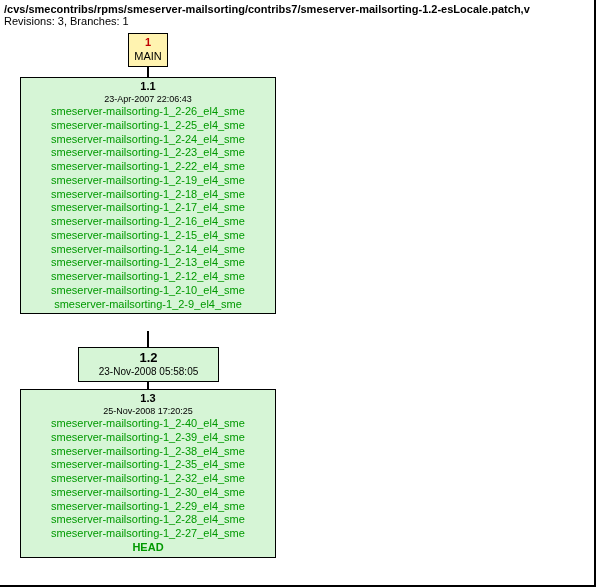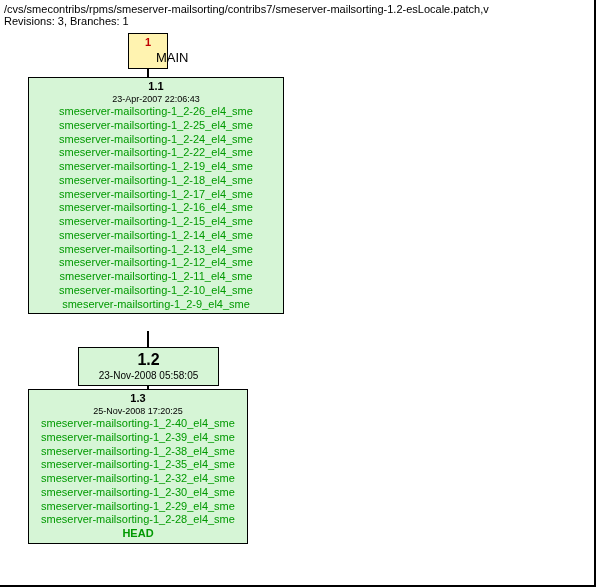--- a/index.html
+++ b/index.html
@@ -9,20 +9,21 @@
       font-size: 11px;
       background: #ffffff;
       width: 596px;
       height: 587px;
       overflow: hidden;
     }
     .header-path {
       padding: 3px 20px 0 4px;
       font-size: 11px;
       color: #000;
+      font-weight: bold;
     }
     .header-info {
       padding: 0 2px 2px 4px;
       font-size: 11px;
       color: #000;
     }
     .diagram {
       position: relative;
       margin-top: 4px;
     }
@@ -45,27 +46,25 @@
       left: 128px;
       top: 0px;
       width: 40px;
     }
     .box-main .num {
       color: #c00000;
       font-weight: bold;
       font-size: 11px;
     }
     .box-main .lbl {
-      font-size: 13px;
+      font-size: 11px;
       color: #000;
-      margin-left: 22px;
     }
     .box-rev {
       background: #d6f5d6;
-      margin-left: 8px;
     }
     .box-rev .title {
       color: #000;
       font-weight: bold;
       font-size: 11px;
     }
     .box-rev .date {
       color: #000;
       font-size: 9px;
     }
@@ -78,21 +77,21 @@
       color: #009900;
       font-weight: bold;
       font-size: 11px;
     }
     .box-simple {
       background: #d6f5d6;
     }
     .box-simple .title {
       color: #000;
       font-weight: bold;
-      font-size: 16px;
+      font-size: 13px;
     }
     .box-simple .date {
       color: #000;
       font-size: 10px;
     }
     .bottom-border {
       position: absolute;
       height: 2px;
       background: #000;
       left: 0;
@@ -123,49 +122,50 @@
     <div class="num">1</div>
     <div class="lbl">MAIN</div>
   </div>
 
   <div class="box box-rev" id="box-rev11" style="left:20px;top:44px;width:256px;">
     <div class="title">1.1</div>
     <div class="date">23-Apr-2007 22:06:43</div>
   <div class="tag">smeserver-mailsorting-1_2-26_el4_sme</div>
       <div class="tag">smeserver-mailsorting-1_2-25_el4_sme</div>
       <div class="tag">smeserver-mailsorting-1_2-24_el4_sme</div>
+      <div class="tag">smeserver-mailsorting-1_2-23_el4_sme</div>
       <div class="tag">smeserver-mailsorting-1_2-22_el4_sme</div>
       <div class="tag">smeserver-mailsorting-1_2-19_el4_sme</div>
       <div class="tag">smeserver-mailsorting-1_2-18_el4_sme</div>
       <div class="tag">smeserver-mailsorting-1_2-17_el4_sme</div>
       <div class="tag">smeserver-mailsorting-1_2-16_el4_sme</div>
       <div class="tag">smeserver-mailsorting-1_2-15_el4_sme</div>
       <div class="tag">smeserver-mailsorting-1_2-14_el4_sme</div>
       <div class="tag">smeserver-mailsorting-1_2-13_el4_sme</div>
       <div class="tag">smeserver-mailsorting-1_2-12_el4_sme</div>
-      <div class="tag">smeserver-mailsorting-1_2-11_el4_sme</div>
       <div class="tag">smeserver-mailsorting-1_2-10_el4_sme</div>
       <div class="tag">smeserver-mailsorting-1_2-9_el4_sme</div>
     </div>
 
   <div class="box box-simple" style="left:78px;top:314px;width:141px;">
     <div class="title">1.2</div>
     <div class="date">23-Nov-2008 05:58:05</div>
   </div>
 
-  <div class="box box-rev" id="box-rev13" style="left:20px;top:356px;width:220px;">
+  <div class="box box-rev" id="box-rev13" style="left:20px;top:356px;width:256px;">
     <div class="title">1.3</div>
     <div class="date">25-Nov-2008 17:20:25</div>
   <div class="tag">smeserver-mailsorting-1_2-40_el4_sme</div>
       <div class="tag">smeserver-mailsorting-1_2-39_el4_sme</div>
       <div class="tag">smeserver-mailsorting-1_2-38_el4_sme</div>
       <div class="tag">smeserver-mailsorting-1_2-35_el4_sme</div>
       <div class="tag">smeserver-mailsorting-1_2-32_el4_sme</div>
       <div class="tag">smeserver-mailsorting-1_2-30_el4_sme</div>
       <div class="tag">smeserver-mailsorting-1_2-29_el4_sme</div>
       <div class="tag">smeserver-mailsorting-1_2-28_el4_sme</div>
+      <div class="tag">smeserver-mailsorting-1_2-27_el4_sme</div>
       <div class="tag-bold">HEAD</div>
     </div>
 
 </div>
 
 <div class="bottom-border" style="top:585px;"></div>
 <div class="right-border"></div>
 
 </body></html>

